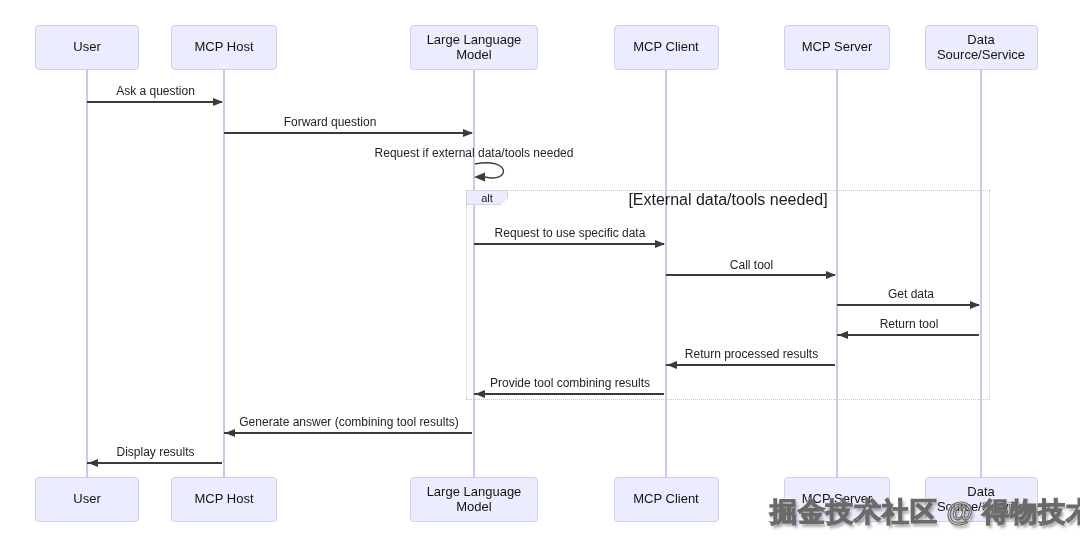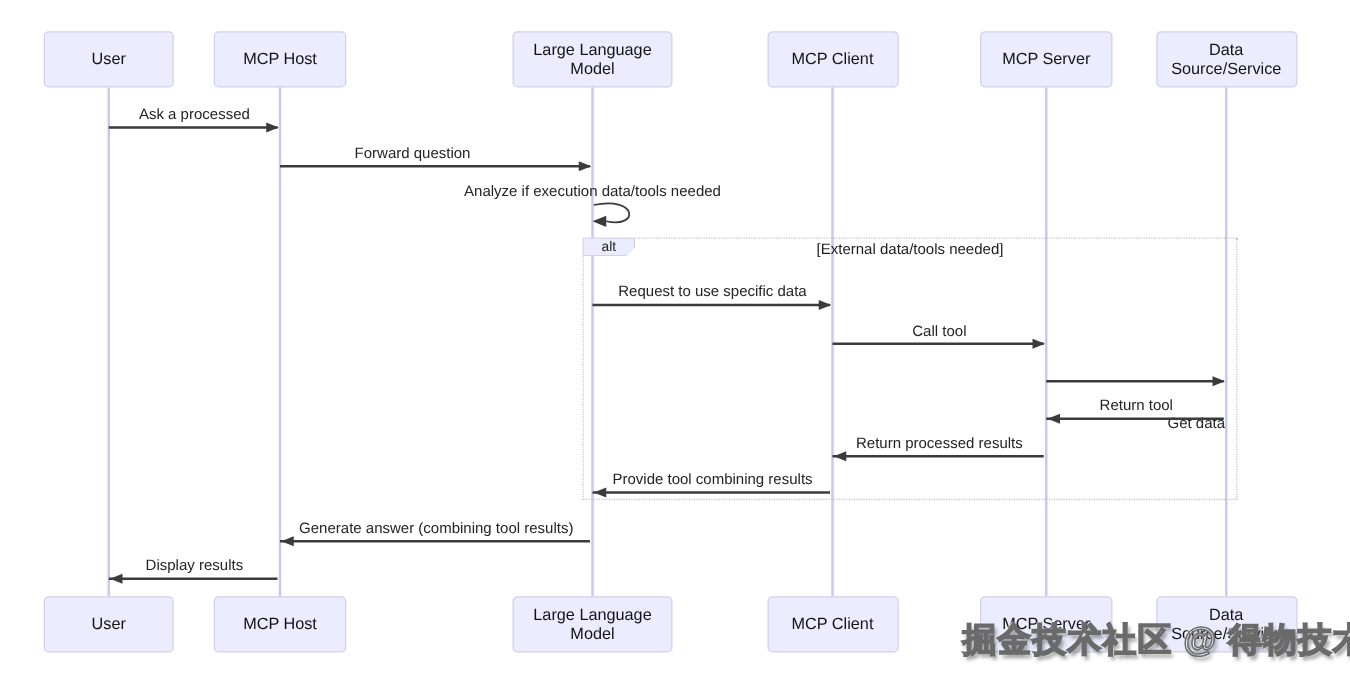--- a/index.html
+++ b/index.html
@@ -15,21 +15,21 @@
     box-sizing:border-box;
   }
   .frame{position:absolute;border:1px dotted var(--frame-border,#c4c4c4);box-sizing:border-box;}
   .frame-tag{
     position:absolute;width:42px;height:15px;background:var(--tag-fill,#ECECFF);
     border:1px solid #d2d2e6;box-sizing:border-box;
     clip-path:polygon(0 0,100% 0,100% 55%,84% 100%,0 100%);
     font-size:11px;display:flex;align-items:center;justify-content:center;color:#222;
   }
   .frame-cond{
-    position:absolute;transform:translateX(-50%);font-size:12px;font-weight:500;
+    position:absolute;transform:translateX(-50%);font-size:16px;font-weight:500;
     color:#1c1c1c;white-space:nowrap;line-height:15px;
   }
   .msg-label{
     position:absolute;transform:translateX(-50%);font-size:12px;color:#242424;
     white-space:nowrap;line-height:14px;background:transparent;
   }
   .msg-line{position:absolute;height:1.5px;background:var(--arrow,#3b3b3b);}
   .arrow-right{position:absolute;width:0;height:0;border-top:4px solid transparent;
     border-bottom:4px solid transparent;border-left:10px solid var(--arrow,#3b3b3b);}
   .arrow-left{position:absolute;width:0;height:0;border-top:4px solid transparent;
@@ -63,38 +63,38 @@
       <div class="actor-box" style="left: 410px; top: 25px; width: 128px; height: 45px;">Large Language Model</div>
       <div class="actor-box" style="left: 410px; top: 477px; width: 128px; height: 45px;">Large Language Model</div>
       <div class="actor-box" style="left: 613.5px; top: 25px; width: 105px; height: 45px;">MCP Client</div>
       <div class="actor-box" style="left: 613.5px; top: 477px; width: 105px; height: 45px;">MCP Client</div>
       <div class="actor-box" style="left: 784px; top: 25px; width: 106px; height: 45px;">MCP Server</div>
       <div class="actor-box" style="left: 784px; top: 477px; width: 106px; height: 45px;">MCP Server</div>
       <div class="actor-box" style="left: 924.5px; top: 25px; width: 113px; height: 45px;">Data Source/Service</div>
       <div class="actor-box" style="left: 924.5px; top: 477px; width: 113px; height: 45px;">Data Source/Service</div>
       <div class="msg-line" style="left: 87px; top: 101px; width: 135px;"></div>
       <div class="arrow-right" style="left: 213px; top: 98px;"></div>
-      <div class="msg-label" style="left: 155.5px; top: 84px;">Ask a processed</div>
+      <div class="msg-label" style="left: 155.5px; top: 84px;">Ask a question</div>
       <div class="msg-line" style="left: 224px; top: 132px; width: 248px;"></div>
       <div class="arrow-right" style="left: 463px; top: 129px;"></div>
       <div class="msg-label" style="left: 330px; top: 115px;">Forward question</div>
-      <div class="msg-label" style="left: 474px; top: 146px;">Analyze if execution data/tools needed</div>
+      <div class="msg-label" style="left: 474px; top: 146px;">Request if external data/tools needed</div>
       <svg width="42" height="24" style="position: absolute; left: 474px; top: 162px; overflow: visible;">
         <path d="M1,2 C37,-5 37,21 11,15" fill="none" stroke="#3b3b3b" stroke-width="1.4"></path>
         <polygon points="0,15 11,10.5 11,19.5" fill="#3b3b3b"></polygon>
       </svg>
       <div class="msg-line" style="left: 474px; top: 243px; width: 190px;"></div>
       <div class="arrow-right" style="left: 655px; top: 240px;"></div>
       <div class="msg-label" style="left: 570px; top: 226px;">Request to use specific data</div>
       <div class="msg-line" style="left: 666px; top: 274px; width: 169px;"></div>
       <div class="arrow-right" style="left: 826px; top: 271px;"></div>
       <div class="msg-label" style="left: 751.5px; top: 258px;">Call tool</div>
       <div class="msg-line" style="left: 837px; top: 304px; width: 142px;"></div>
       <div class="arrow-right" style="left: 970px; top: 301px;"></div>
-      <div class="msg-label" style="left: 957px; top: 287px; margin-top: 44px;">Get data</div>
+      <div class="msg-label" style="left: 911px; top: 287px;">Get data</div>
       <div class="msg-line" style="left: 837px; top: 334px; width: 142px;"></div>
       <div class="arrow-left" style="left: 838px; top: 331px;"></div>
       <div class="msg-label" style="left: 909px; top: 317px;">Return tool</div>
       <div class="msg-line" style="left: 666px; top: 364px; width: 169px;"></div>
       <div class="arrow-left" style="left: 667px; top: 361px;"></div>
       <div class="msg-label" style="left: 751.5px; top: 347px; text-align: right;">Return processed results</div>
       <div class="msg-line" style="left: 474px; top: 393px; width: 190px;"></div>
       <div class="arrow-left" style="left: 475px; top: 390px;"></div>
       <div class="msg-label" style="left: 570px; top: 376px;">Provide tool combining results</div>
       <div class="msg-line" style="left: 224px; top: 432px; width: 248px;"></div>

